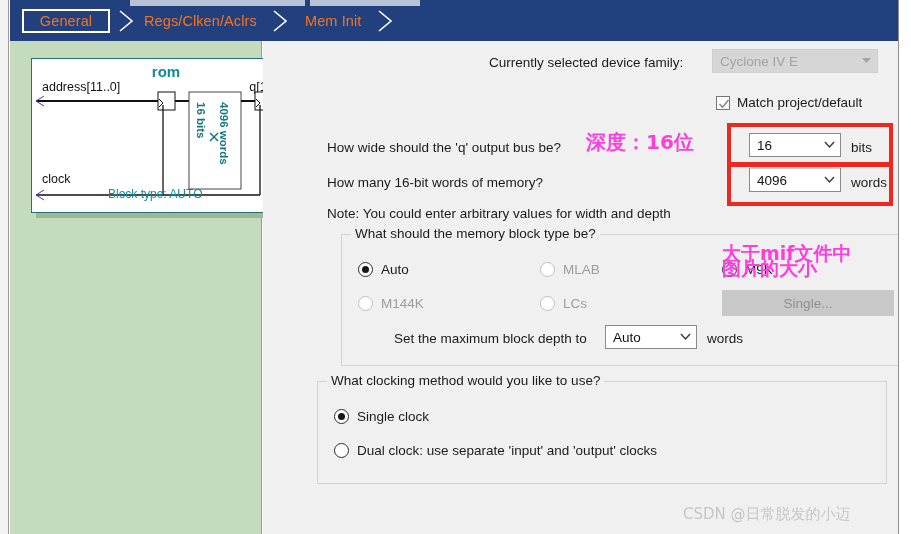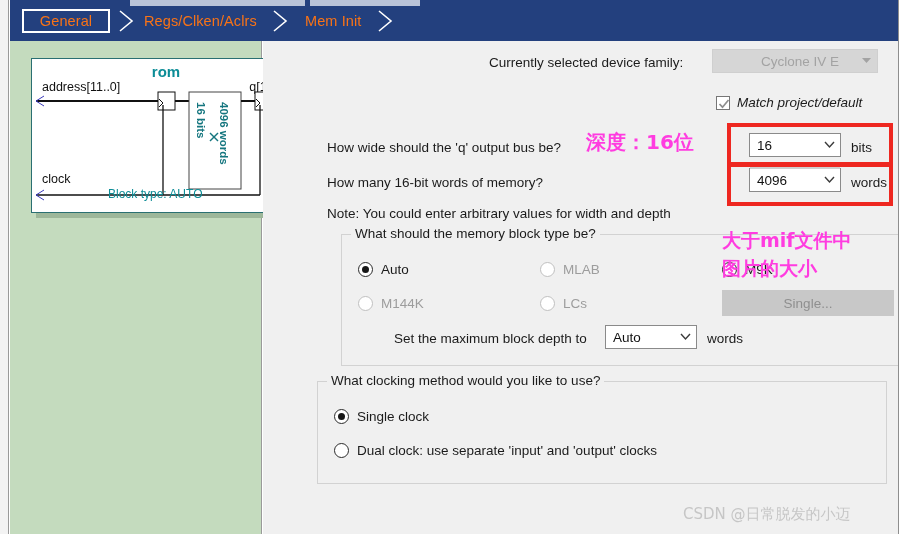--- a/index.html
+++ b/index.html
@@ -115,21 +115,21 @@
     position:absolute; left:0; right:0; top:-4px; height:4px; background:#cfcfcf;
   }
 
   
   .chk { position:absolute; display:flex; align-items:center; gap:7px; }
   .chk .box {
     width:14px; height:14px; border:1px solid #767676; background:#fff;
     position:relative;
   }
   .chk .box svg { position:absolute; left:1px; top:1px; }
-  .chk .txt { font-size:13.5px; color:#1b1b1b; white-space:nowrap;font-style:italic; }
+  .chk .txt { font-size:13.5px; color:#1b1b1b; white-space:nowrap; }
 
   
   .radio { position:absolute; display:flex; align-items:center; gap:8px; }
   .radio .ring {
     width:15px; height:15px; border-radius:50%;
     border:1.6px solid #2b2b2b; background:#fff;
     display:flex; align-items:center; justify-content:center;
   }
   .radio .ring.dis { border-color:#c0c0c0; }
   .radio .dot { width:7px; height:7px; border-radius:50%; background:#161616; }
@@ -244,21 +244,21 @@
       <div class="vlabel" style="left:163px;top:43px;">16 bits</div>
       <div class="vlabel" style="left:186px;top:43px;">4096 words</div>
 
       <div class="sym-lbl-blk" style="left:76px;top:128px;">Block type: AUTO</div>
     </div>
   </div>
 
   <div class="main">
 
     <div class="lbl" style="left:226px;top:14px;">Currently selected device family:</div>
-    <div class="combo disabled" style="left:449px;top:8px;width:166px;padding-left:41px;">
+    <div class="combo disabled" style="left:449px;top:8px;width:166px;">
       <span class="val">Cyclone IV E</span>
       <span class="arr">
         <svg width="11" height="8" viewBox="0 0 11 8">
             <path d="M1 1 L5.5 6 L10 1" fill="#a3a3a3"></path>
           </svg>
       </span>
     </div>
 
     <div class="chk" style="left:453px;top:54px;">
       <span class="box">
@@ -357,17 +357,17 @@
     </div>
 
     <div class="watermark" style="left:420px;top:464px;">CSDN @日常脱发的小迈</div>
   </div>
 
   <div class="redbox" style="left:727px;top:123px;width:166px;height:43px;"></div>
   <div class="redbox" style="left:727px;top:163px;width:166px;height:43px;"></div>
 
   <div class="pink" style="left:586px;top:129px;font-size:20px;">深度：16位</div>
 
-  <div class="pink" style="left:722px;top:228px;font-size:19px;text-align:center;">大于mif文件中</div>
+  <div class="pink" style="left:722px;top:241px;font-size:19px;text-align:center;">大于mif文件中</div>
   <div class="pink" style="left:722px;top:256px;font-size:19px;">图片的大小</div>
 
   <div class="right-edge"></div>
 </div>
 
 </body></html>

